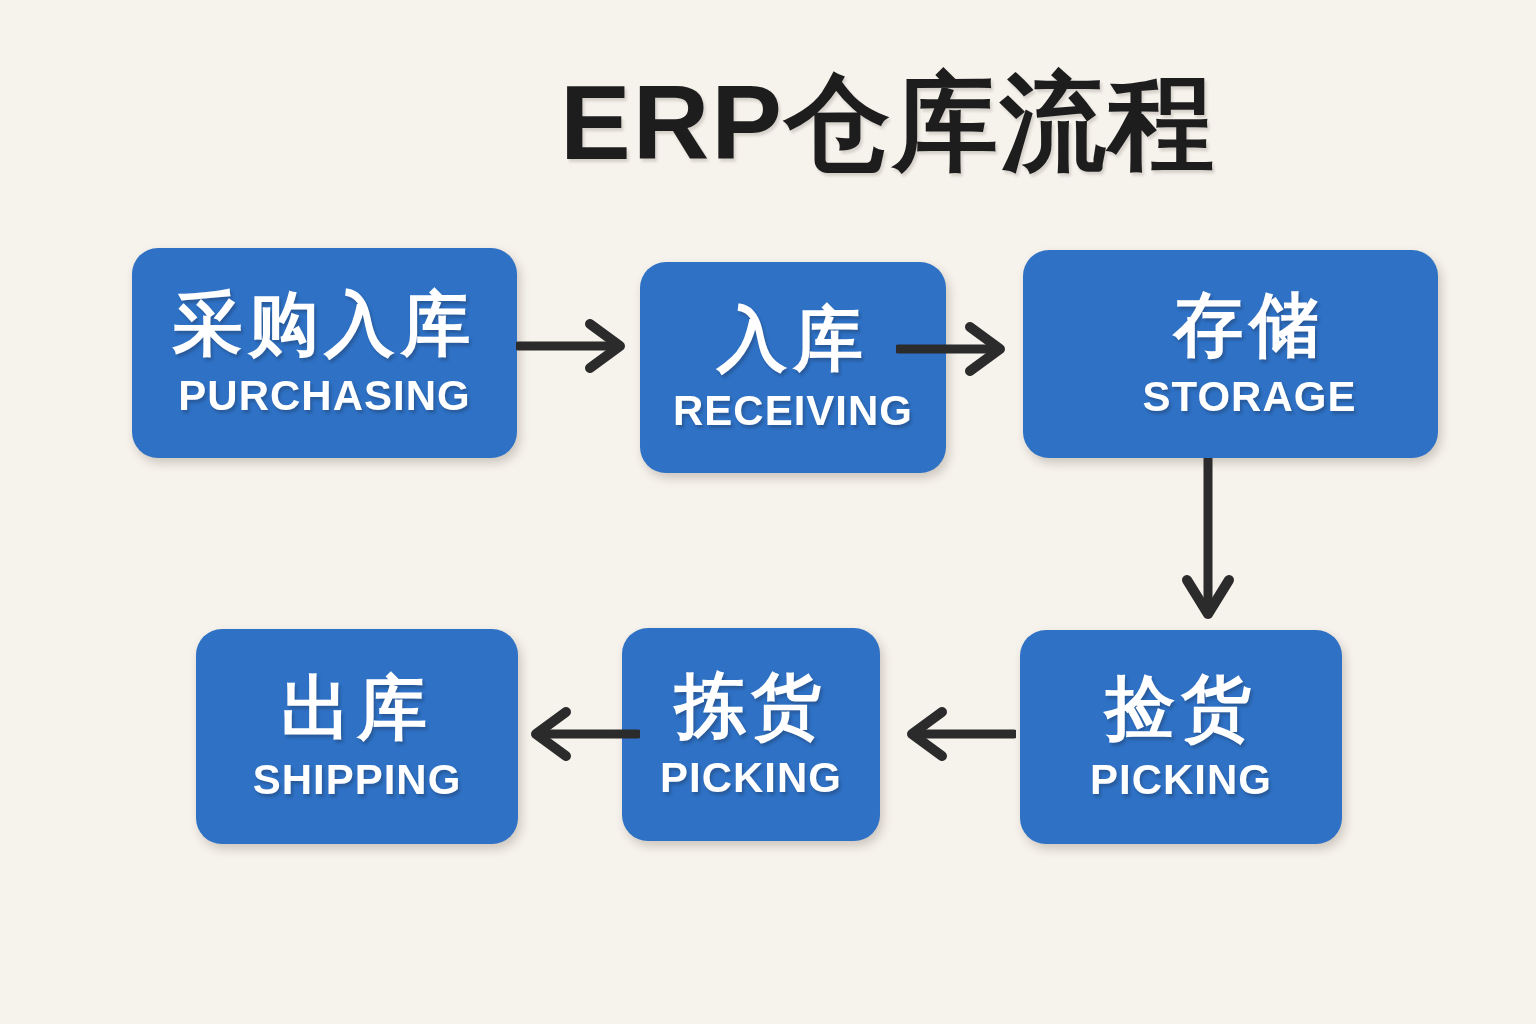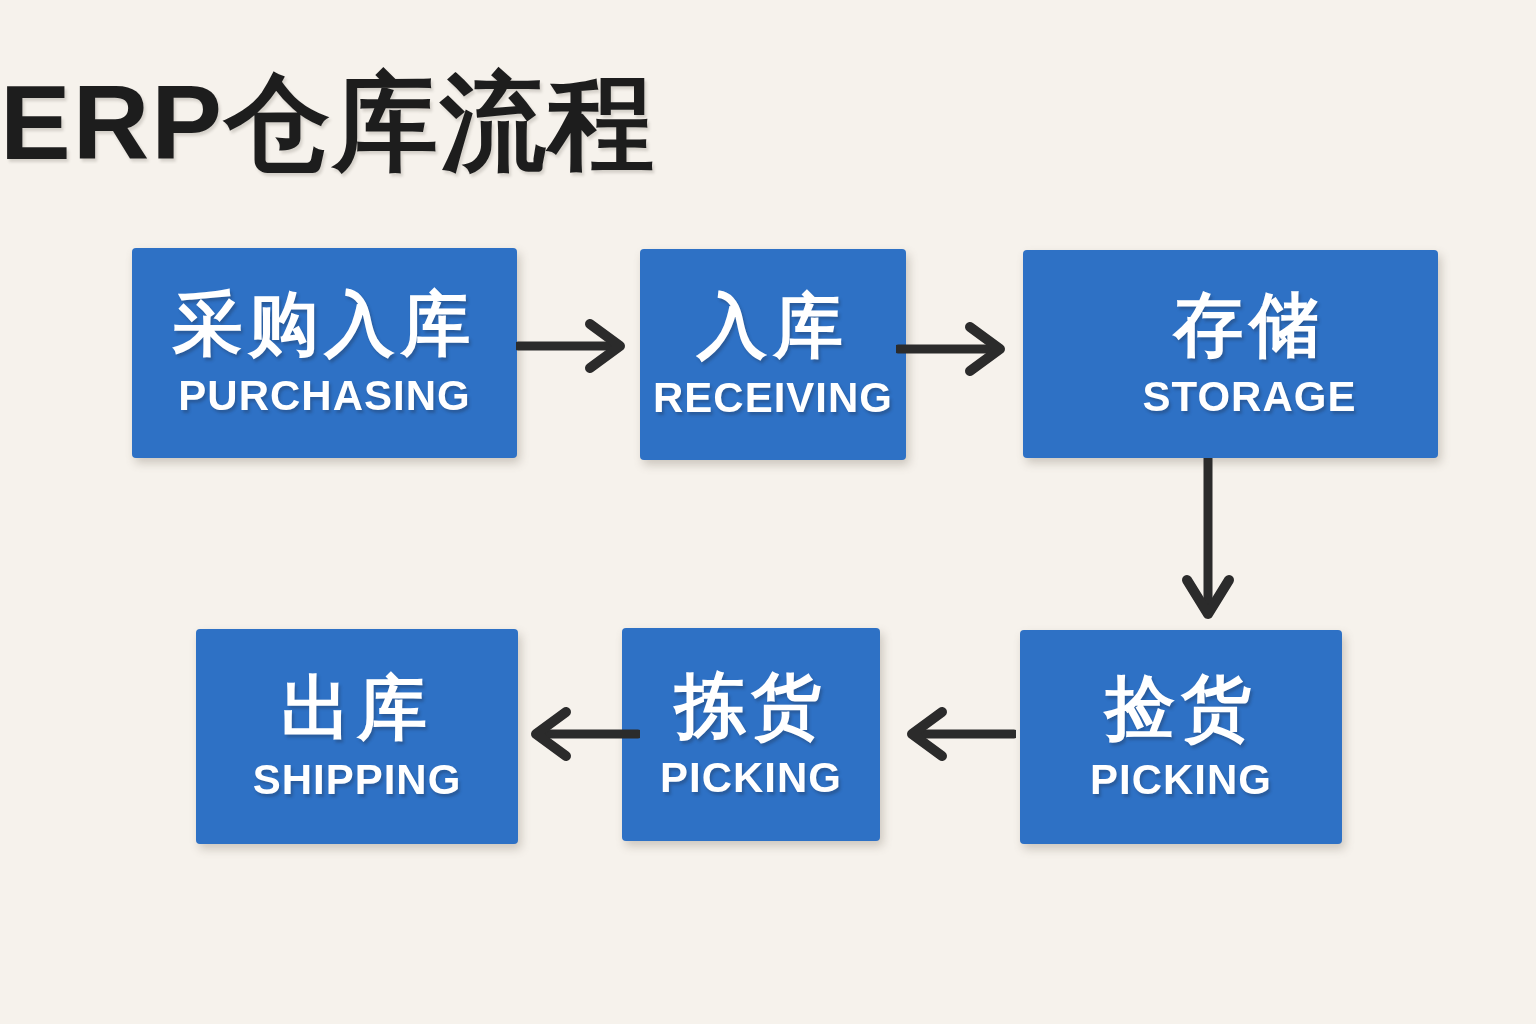--- a/index.html
+++ b/index.html
@@ -12,47 +12,47 @@
   html,body{margin:0;padding:0;}
   body{
     width:1536px;height:1024px;
     background:var(--bg);
     font-family:"Liberation Sans","DejaVu Sans",sans-serif;
     overflow:hidden;
   }
   .canvas{position:relative;width:1536px;height:1024px;}
   .title{
     position:absolute;left:0;top:52px;width:1216px;
-    margin:0;text-align:left;
+    margin:0;text-align:right;
     font-size:106px;font-weight:900;letter-spacing:2px;
     color:var(--title);
     text-shadow:2px 3px 3px rgba(60,55,45,0.18);
   }
   .node{
     position:absolute;
     background:var(--node-fill);
-    border-radius:4px;
+    border-radius:26px;
     display:flex;flex-direction:column;align-items:center;justify-content:center;
     gap:16px;
     box-shadow:3px 5px 10px rgba(110,100,85,0.30);
   }
   .node .zh{
     color:var(--node-text);
     font-size:70px;font-weight:900;letter-spacing:6px;
     line-height:1;white-space:nowrap;
     text-shadow:2px 3px 3px rgba(30,40,60,0.30);
   }
   .node .en{
     color:var(--node-text);
     font-size:42px;font-weight:700;letter-spacing:1px;
     line-height:1;white-space:nowrap;
     text-shadow:2px 3px 3px rgba(30,40,60,0.30);
   }
   .pos-purchasing{left:132px;top:248px;width:385px;height:210px;}
-  .pos-receiving {left:640px;top:249px;width:266px;height:211px;justify-content:center;}
+  .pos-receiving {left:640px;top:262px;width:306px;height:211px;justify-content:center;}
   .pos-storage   {left:1023px;top:250px;width:377px;height:208px;padding-left:38px;}
   .pos-picking-a {left:1020px;top:630px;width:322px;height:214px;}
   .pos-picking-b {left:622px;top:628px;width:258px;height:213px;}
   .pos-shipping  {left:196px;top:629px;width:322px;height:215px;}
   .arrow{position:absolute;}
   .arrow svg{display:block;}
   .arrow path,.arrow line{stroke:var(--arrow);}
 </style>
 </head>
 <body>

